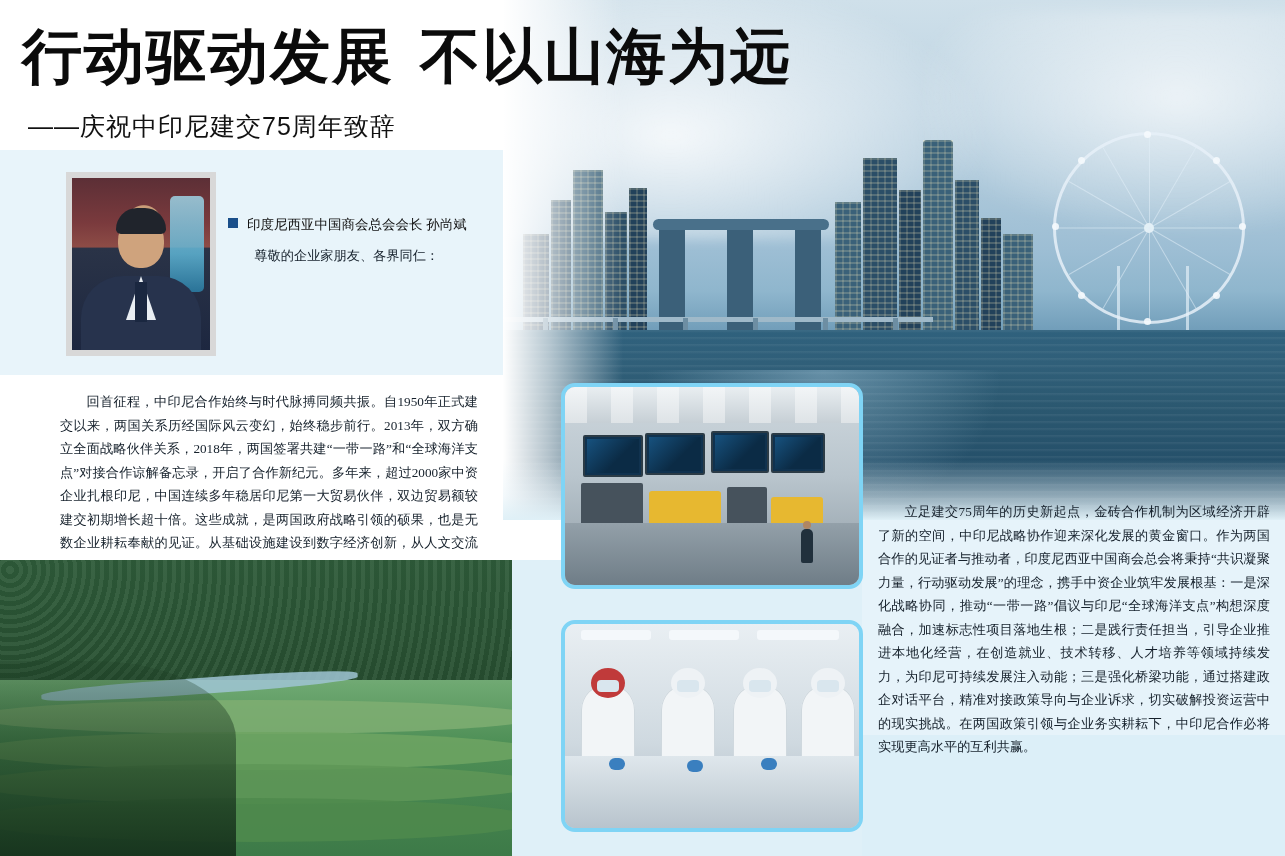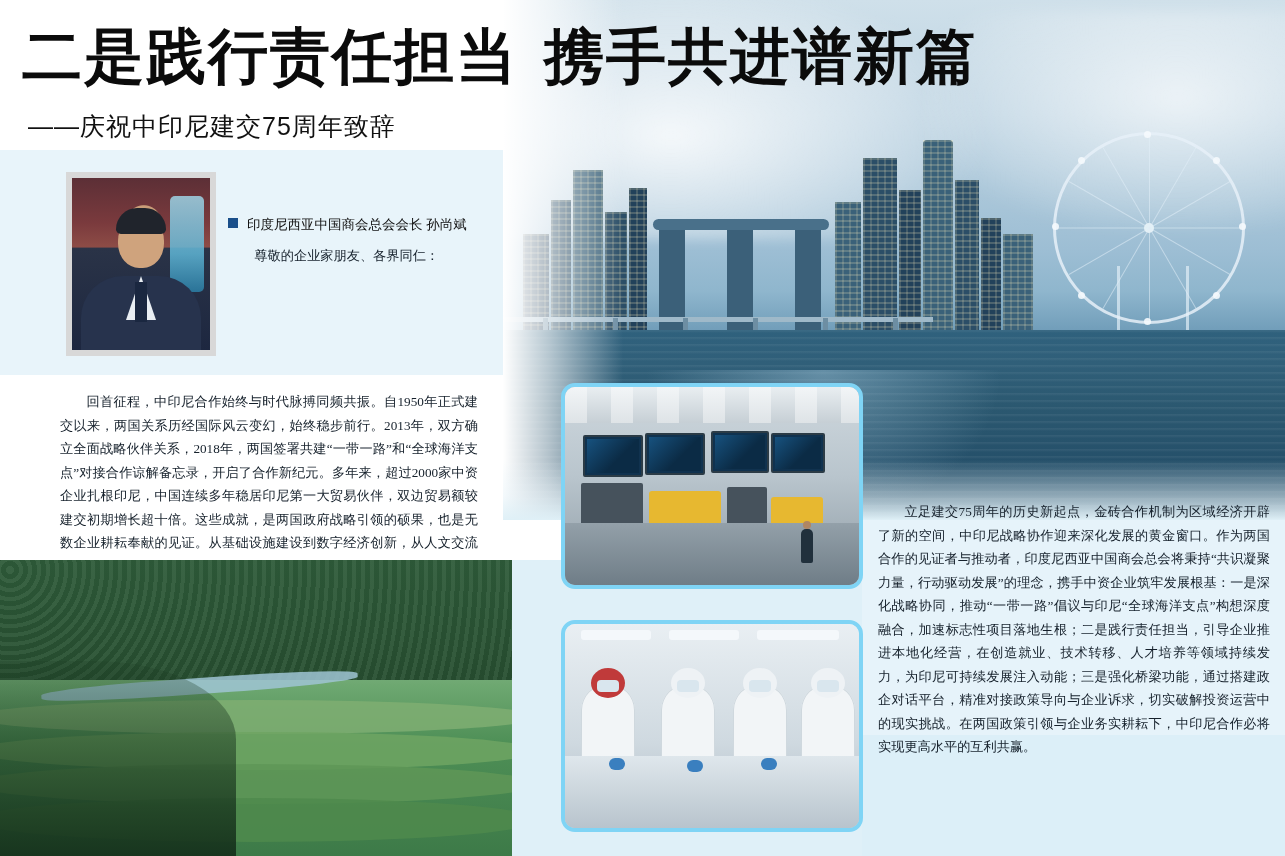--- a/index.html
+++ b/index.html
@@ -314,21 +314,21 @@
       <div class="pile" style="left:390px;"></div>
     </div>
 
     <div class="hero-water"></div>
     <div class="hero-waterglow"></div>
     <div class="hero-fade-left"></div>
     <div class="hero-fade-bottom"></div>
   </div>
 
   <div class="headline">
-    <span>二是践行责任担当</span><span class="gap"></span><span>携手共进谱新篇</span>
+    <span>行动驱动发展</span><span class="gap"></span><span>不以山海为远</span>
   </div>
   <div class="subhead">——庆祝中印尼建交75周年致辞</div>
 
   <div class="portrait-wrap">
     <div class="portrait">
       <div class="bottles"></div>
       <div class="shirt"></div>
       <div class="collar"></div>
       <div class="tie"></div>
       <div class="head"></div>

